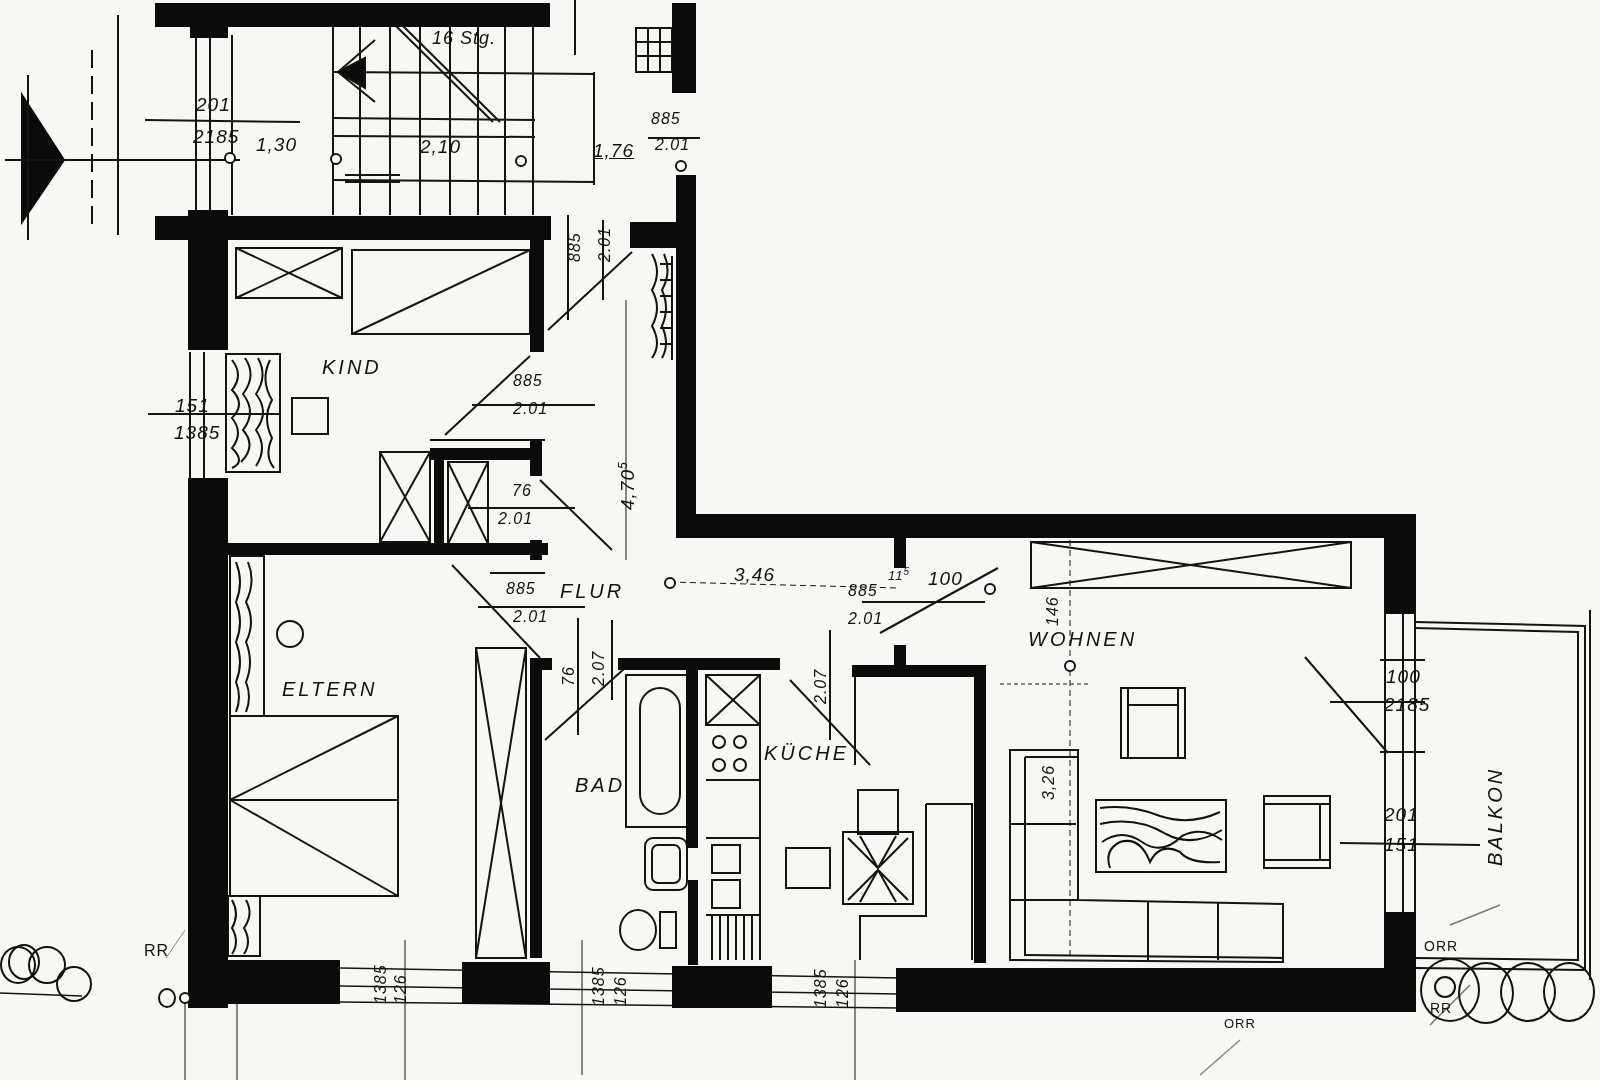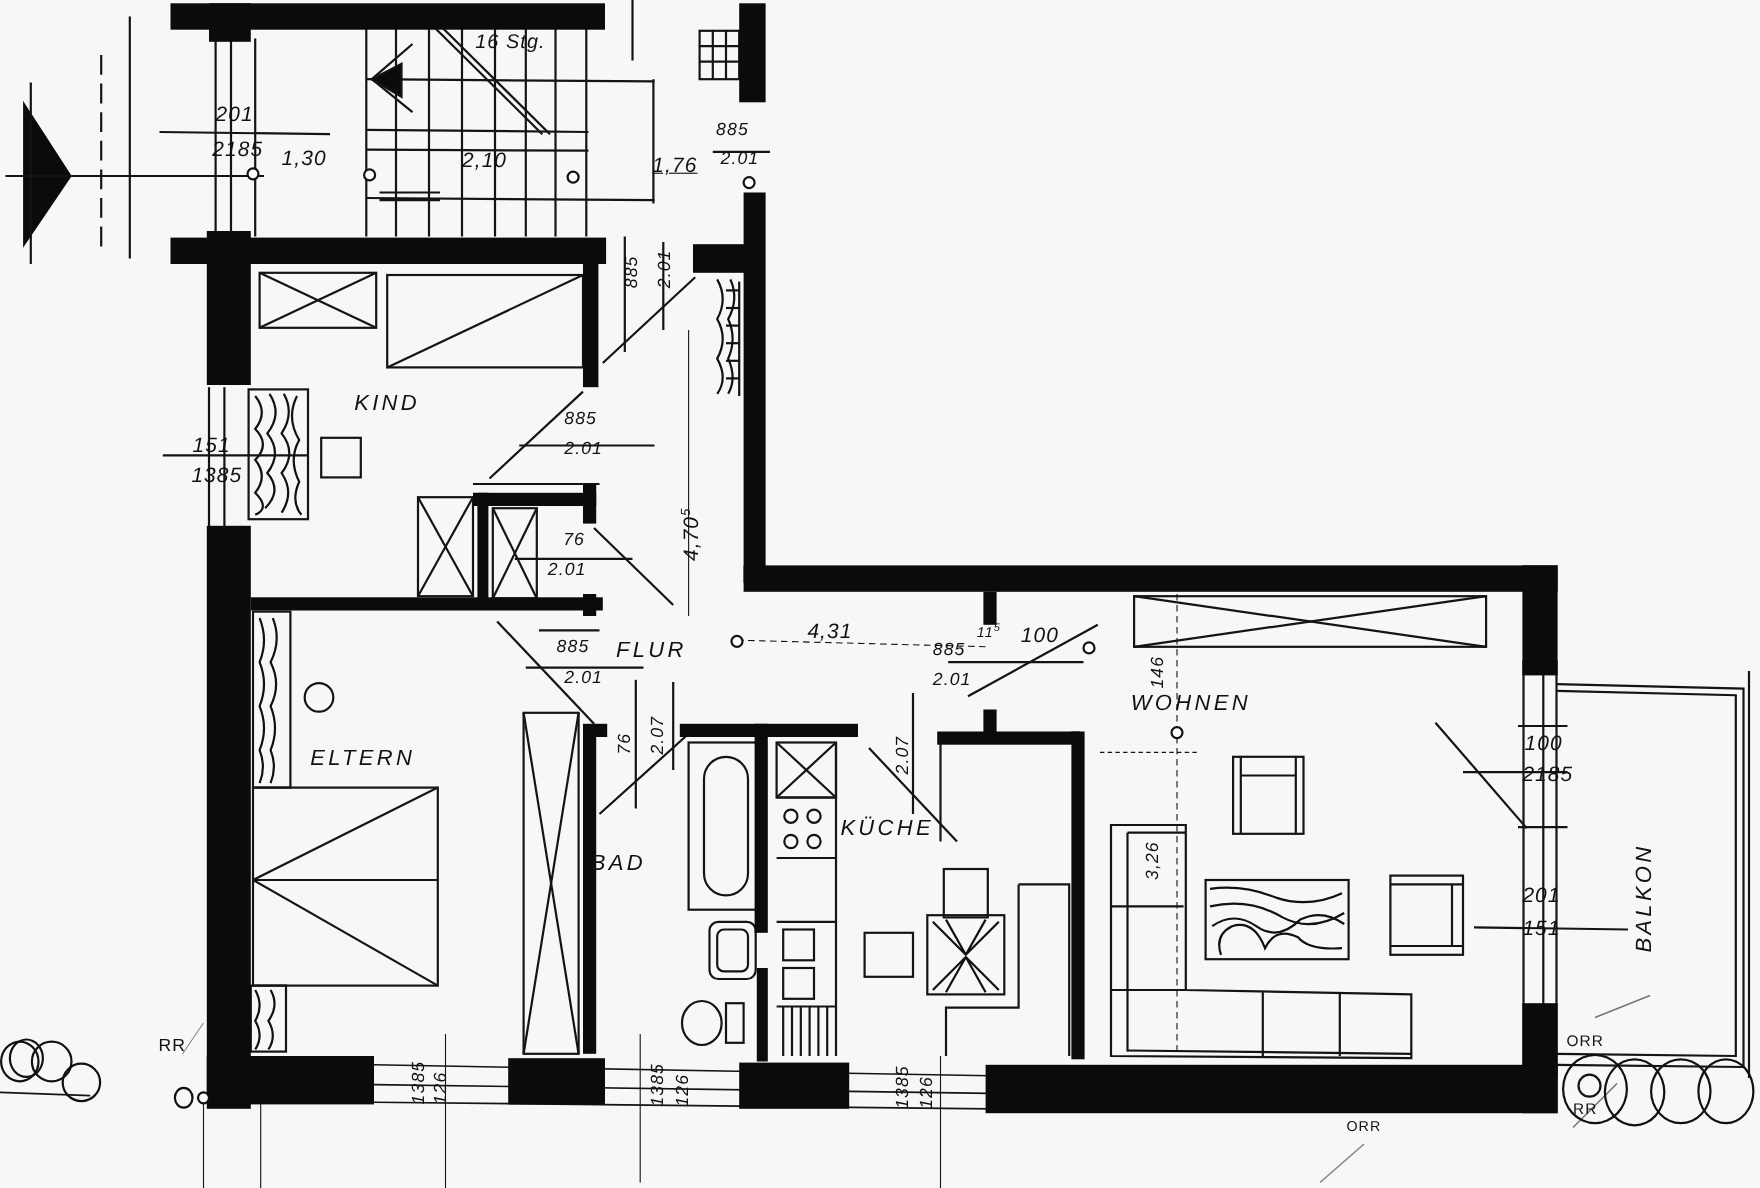--- a/index.html
+++ b/index.html
@@ -265,21 +265,21 @@
   <div class="wall" style="left:894px;top:645px;width:12px;height:25px;"></div>
   <div class="wall" style="left:974px;top:665px;width:12px;height:298px;"></div>
   <div class="wall" style="left:188px;top:960px;width:152px;height:44px;"></div>
   <div class="wall" style="left:462px;top:962px;width:88px;height:42px;"></div>
   <div class="wall" style="left:672px;top:966px;width:100px;height:42px;"></div>
   <div class="wall" style="left:896px;top:968px;width:520px;height:44px;"></div>
 
   <div class="label" style="left:322px;top:356px;">KIND</div>
   <div class="label" style="left:282px;top:678px;">ELTERN</div>
   <div class="label" style="left:560px;top:566px;margin-top:14px;">FLUR</div>
-  <div class="label" style="left:537px;top:774px;">BAD</div>
+  <div class="label" style="left:575px;top:774px;">BAD</div>
   <div class="label" style="left:764px;top:742px;">KÜCHE</div>
   <div class="label" style="left:1028px;top:628px;">WOHNEN</div>
   <div class="label vert" style="left:1484px;top:866px;">BALKON</div>
 
   <div class="dim" style="left:432px;top:28px;font-size:18px;">16 Stg.</div>
   <div class="dim" style="left:420px;top:136px;">2,10</div>
 
   <div class="dim" style="left:196px;top:94px;">201</div>
   <div class="dim" style="left:193px;top:126px;">2185</div>
   <div class="dim" style="left:256px;top:134px;">1,30</div>
@@ -292,21 +292,21 @@
   <div class="dim small" style="left:513px;top:400px;">2.01</div>
   <div class="dim" style="left:175px;top:395px;">151</div>
   <div class="dim" style="left:174px;top:422px;">1385</div>
   <div class="dim small" style="left:512px;top:482px;">76</div>
   <div class="dim small" style="left:498px;top:510px;">2.01</div>
   <div class="dim vert" style="left:616px;top:510px;"><span>4,70</span><sup style="font-size:12px;">5</sup></div>
   <div class="dim small" style="left:506px;top:580px;">885</div>
   <div class="dim small" style="left:513px;top:608px;">2.01</div>
   <div class="dim small vert" style="left:560px;top:686px;">76</div>
   <div class="dim small vert" style="left:590px;top:686px;">2.07</div>
-  <div class="dim" style="left:734px;top:564px;">4,31</div>
+  <div class="dim" style="left:734px;top:564px;">3,46</div>
   <div class="dim small vert" style="left:812px;top:704px;">2.07</div>
   <div class="dim small" style="left:848px;top:582px;">885</div>
   <div class="dim small" style="left:848px;top:610px;">2.01</div>
   <div class="dim small" style="left:888px;top:566px;font-size:13px;"><span>11</span><sup style="font-size:10px;">5</sup></div>
   <div class="dim" style="left:928px;top:568px;">100</div>
   <div class="dim small vert" style="left:1044px;top:626px;">146</div>
   <div class="dim small vert" style="left:1040px;top:800px;">3,26</div>
   <div class="dim" style="left:1386px;top:666px;">100</div>
   <div class="dim" style="left:1384px;top:694px;">2185</div>
   <div class="dim" style="left:1384px;top:804px;">201</div>

